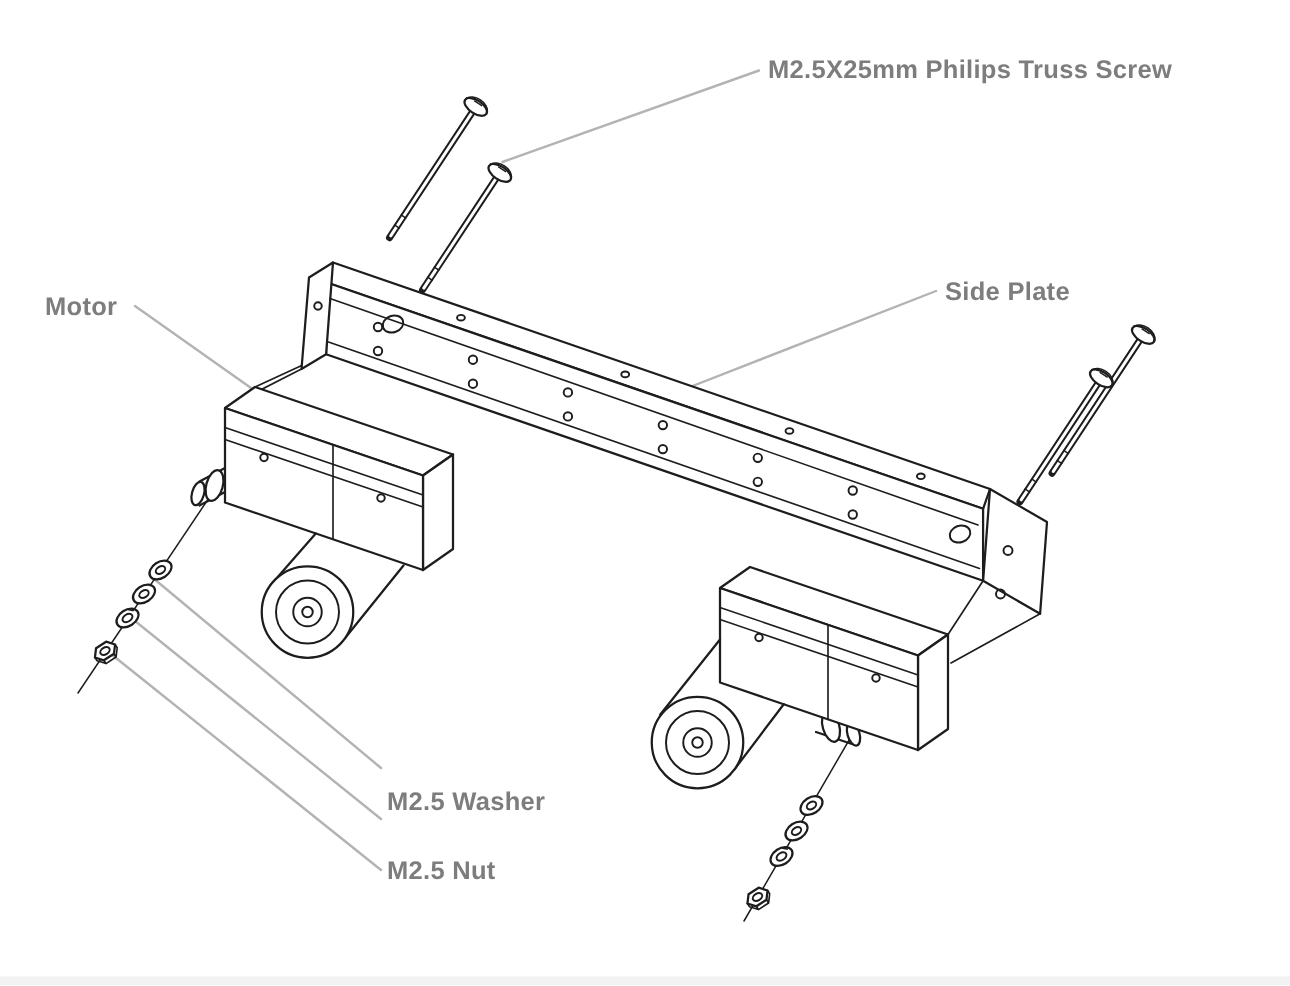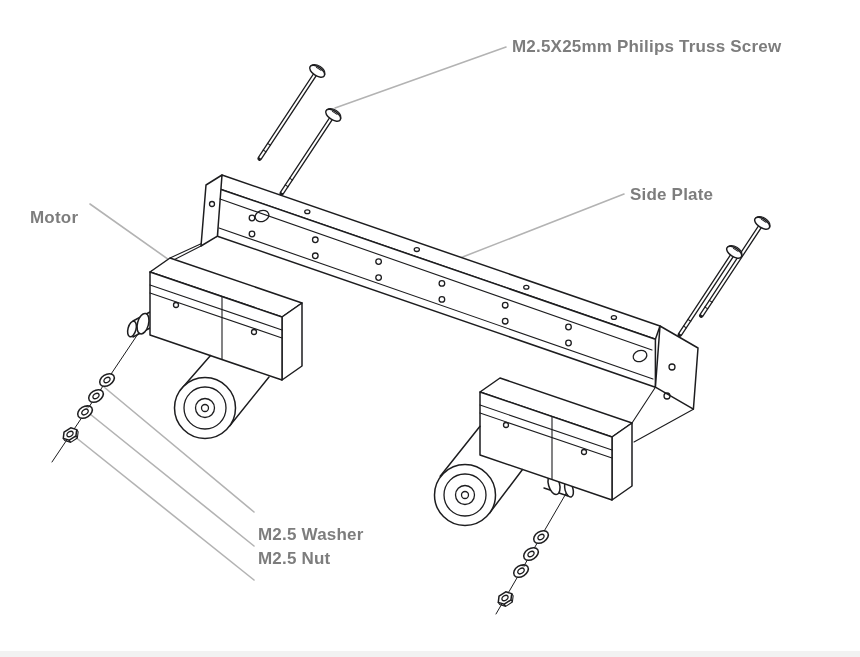--- a/index.html
+++ b/index.html
@@ -22,24 +22,24 @@
     font-weight:bold;
     font-size:17px;
     line-height:20px;
     letter-spacing:.2px;
     color:var(--label);
     white-space:nowrap;
     user-select:none;
   }
   #lbl-screw{left:512px;top:37px;text-align:right;}
   #lbl-side-plate{left:630px;top:185px;}
-  #lbl-motor{left:30px;top:195px;margin-top:13px;}
+  #lbl-motor{left:30px;top:195px;}
   #lbl-washer{left:258px;top:503px;margin-top:22px;}
   #lbl-spring{left:258px;top:537px;}
-  #lbl-nut{left:258px;top:549px;}
+  #lbl-nut{left:258px;top:571px;}
 
   svg{position:absolute;left:0;top:0;}
   .ln{fill:none;stroke:var(--line);stroke-width:1.5;stroke-linecap:round;stroke-linejoin:round;}
   .thin{stroke-width:1.1;}
   .hair{stroke-width:1;}
   .face{fill:#ffffff;stroke:var(--line);stroke-width:1.5;stroke-linejoin:round;}
   .hole{fill:none;stroke:var(--line);stroke-width:1.3;}
   .leader{fill:none;stroke:var(--leader);stroke-width:1.6;stroke-linecap:round;}
   .shaft-outer{stroke:var(--line);stroke-width:4.6;fill:none;stroke-linecap:round;}
   .shaft-inner{stroke:#ffffff;stroke-width:2;fill:none;stroke-linecap:round;}

